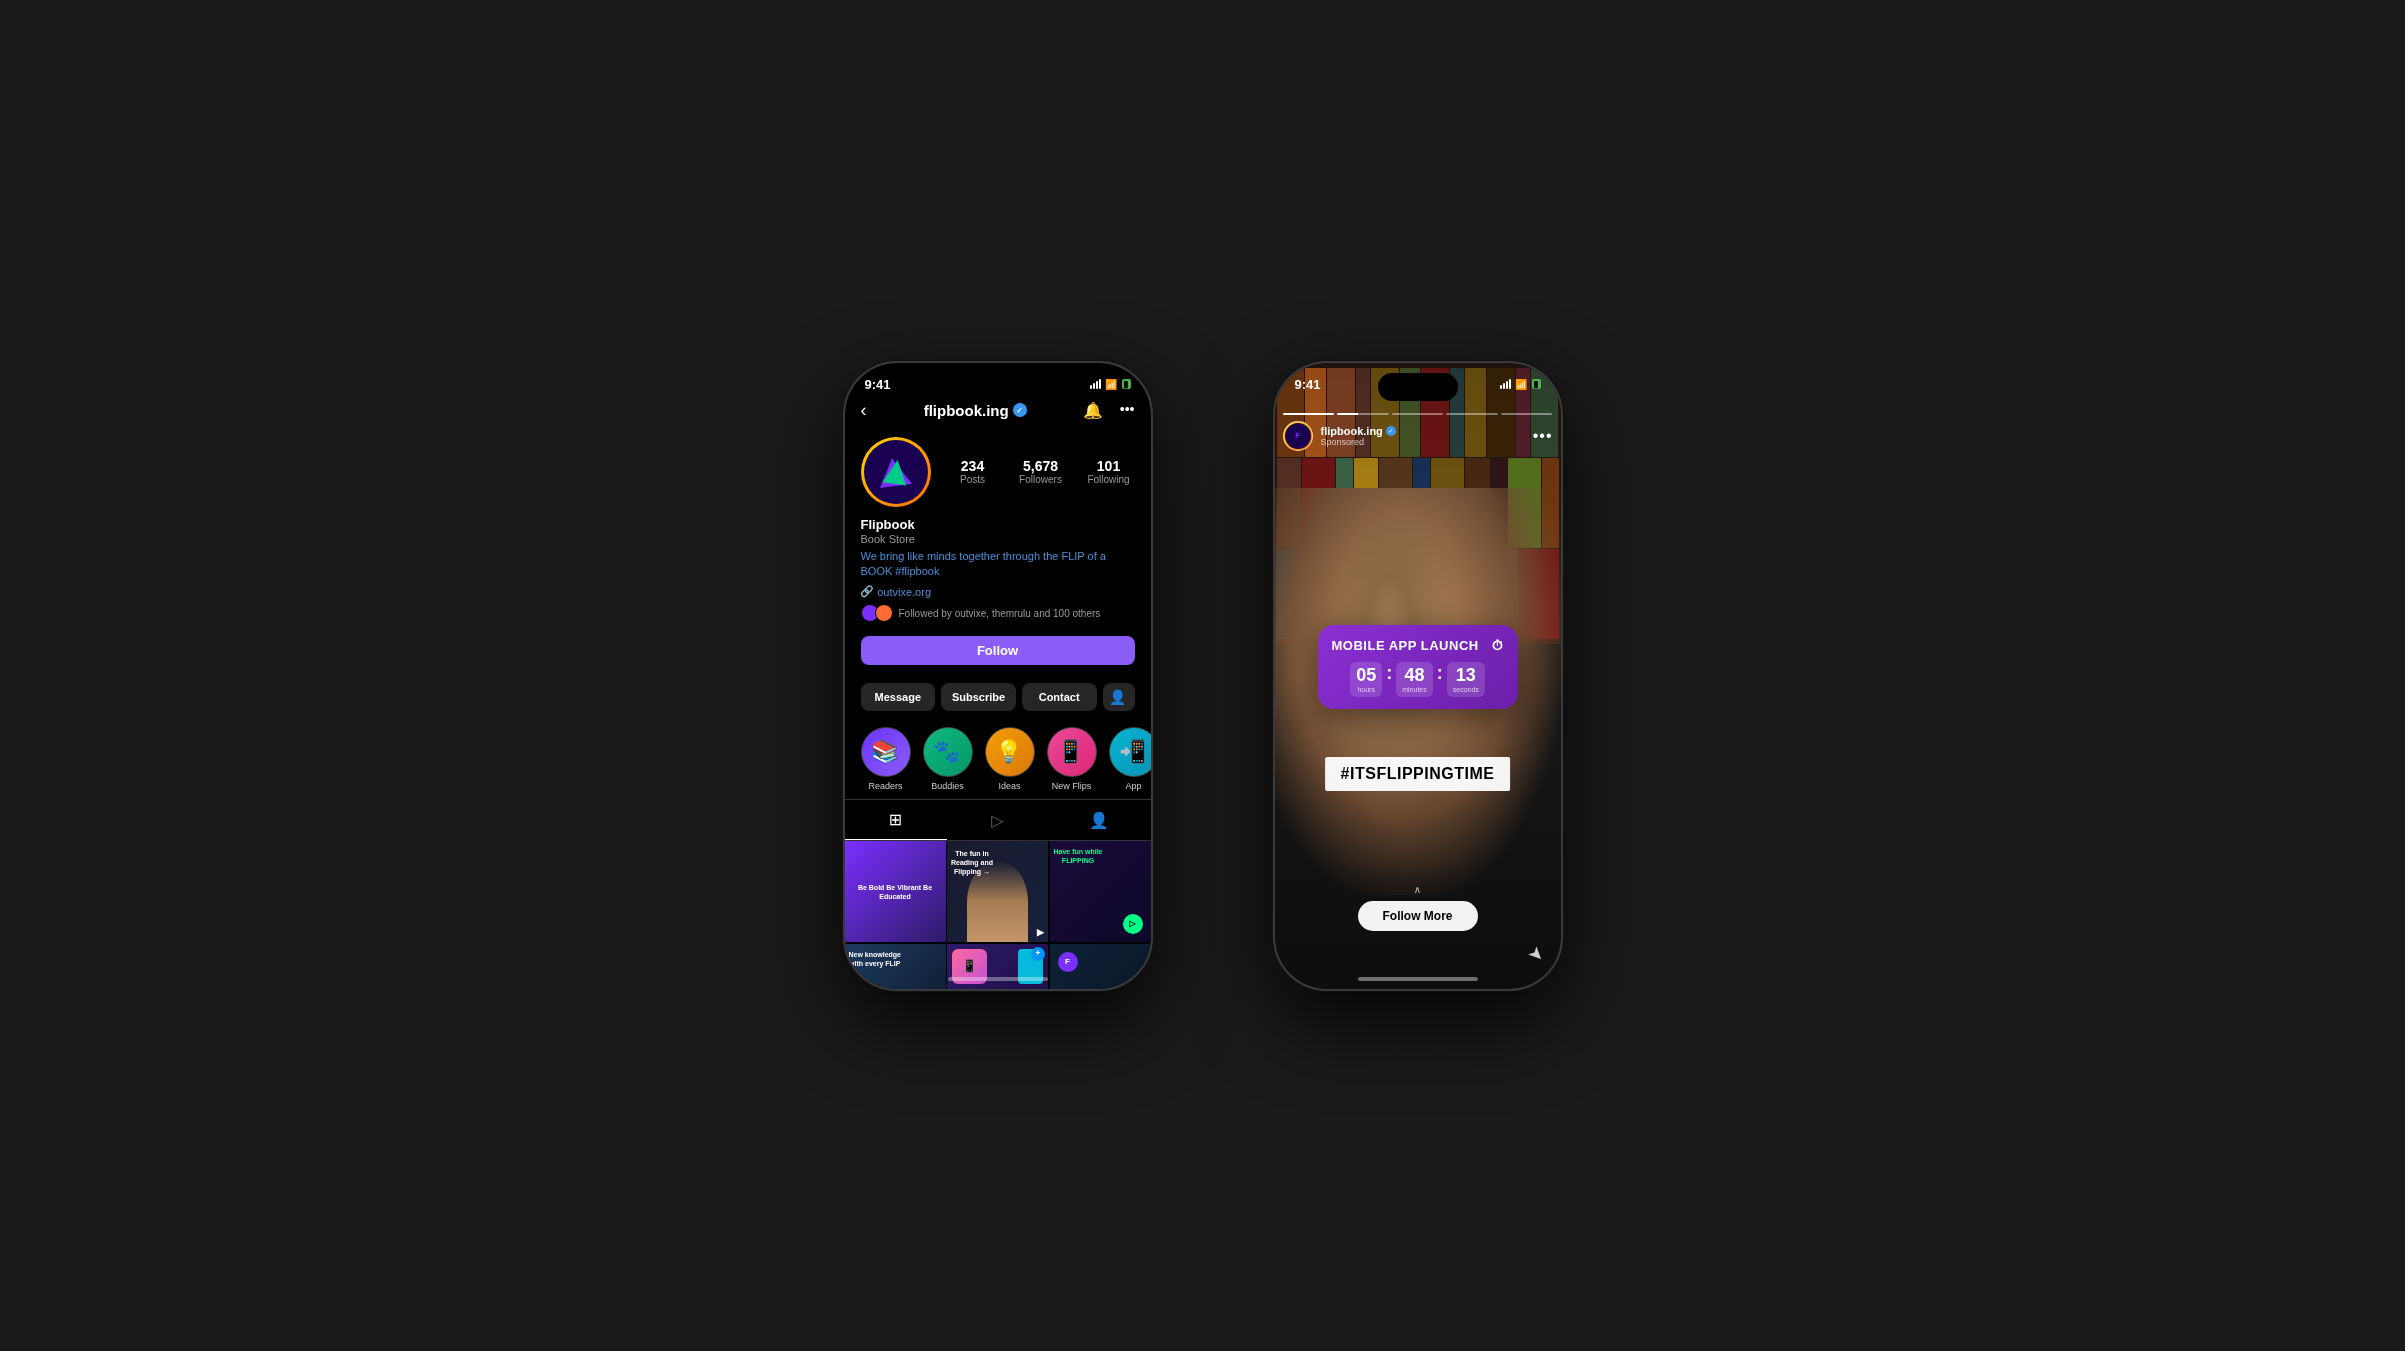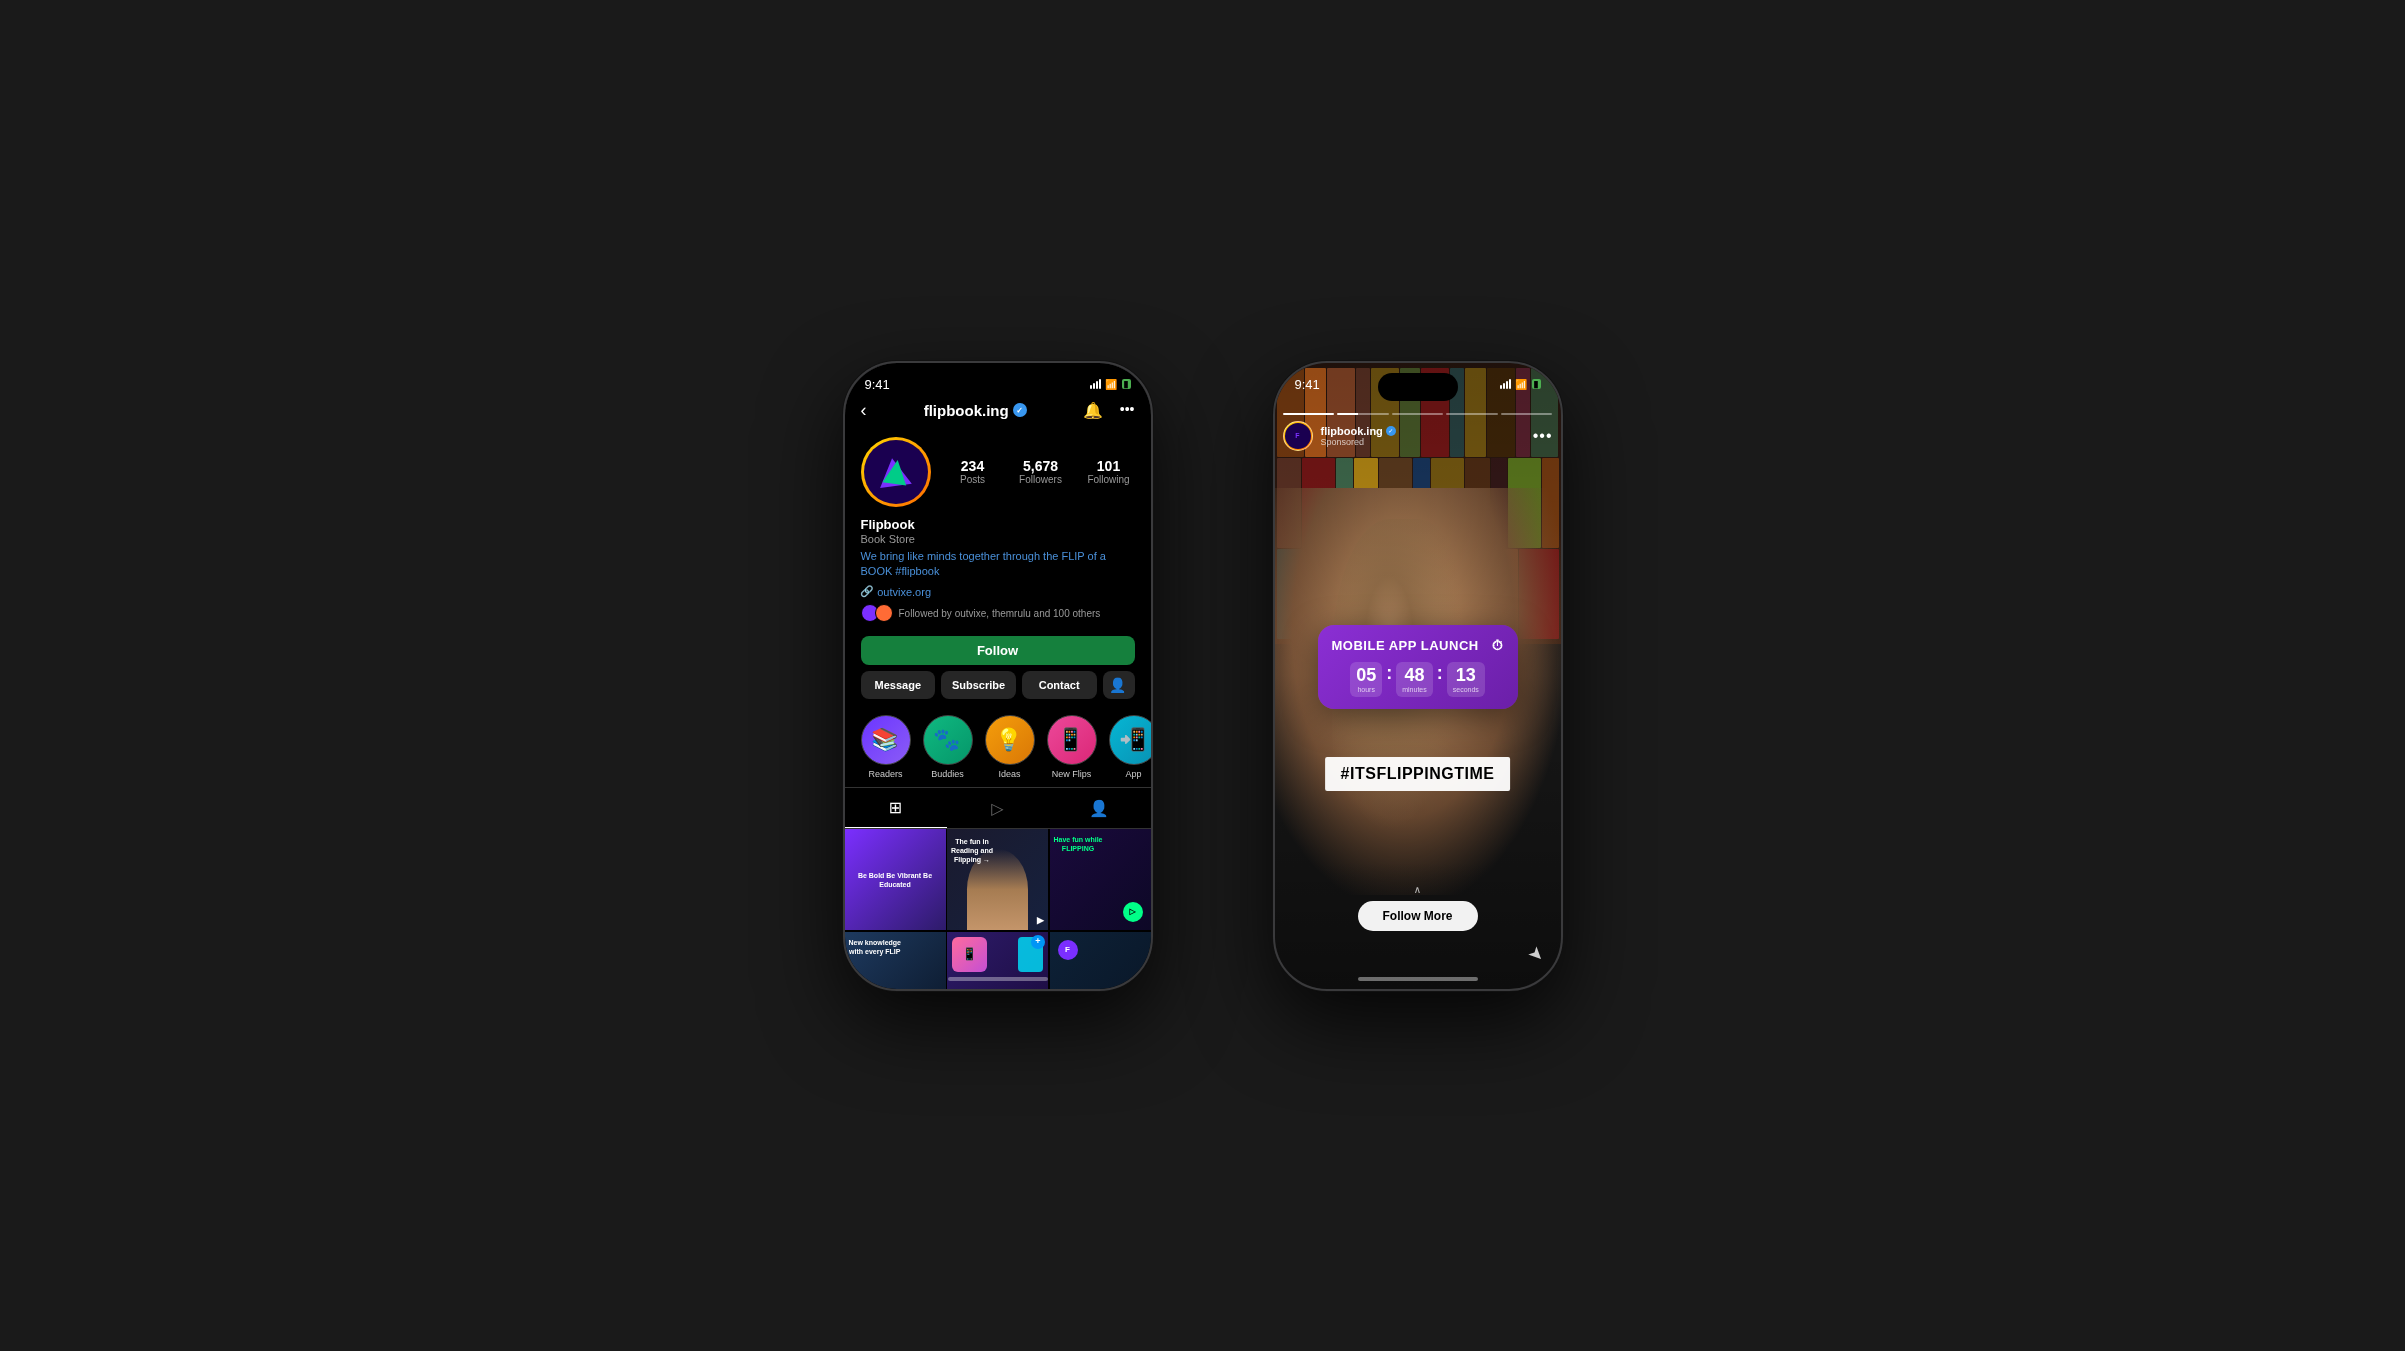--- a/index.html
+++ b/index.html
@@ -87,21 +87,21 @@
       display: flex;
       justify-content: space-between;
       align-items: center;
       padding: 14px 20px 6px;
       color: #fff;
       font-size: 11px;
       font-weight: 600;
       position: relative;
       z-index: 10;
     }
-    .status-time { font-size: 13px; font-weight: 400; }
+    .status-time { font-size: 13px; font-weight: 700; }
     .status-icons { display: flex; align-items: center; gap: 4px; }
     .signal-bars { display: flex; align-items: flex-end; gap: 1px; }
     .signal-bars span {
       background: #fff;
       border-radius: 1px;
       display: block;
     }
 
     
     .phone-left .screen { background: #000; }
@@ -180,28 +180,28 @@
     .followed-avatar:first-child { margin-left: 0; }
     .fa1 { background: #7b2fff; }
     .fa2 { background: #ff6b35; }
 
     
     .ig-action-buttons {
       padding: 0 16px 8px;
     }
     .ig-follow-btn {
       width: 100%;
-      background: #15803d;
+      background: #8b5cf6;
       color: #fff;
       border: none;
       border-radius: 8px;
       padding: 7px;
       font-size: 13px;
       font-weight: 600;
-      margin-bottom: 6px;
+      margin-bottom: 18px;
       cursor: pointer;
     }
     .ig-secondary-buttons {
       display: flex;
       gap: 6px;
     }
     .ig-sec-btn {
       flex: 1;
       background: #262626;
       color: #fff;

